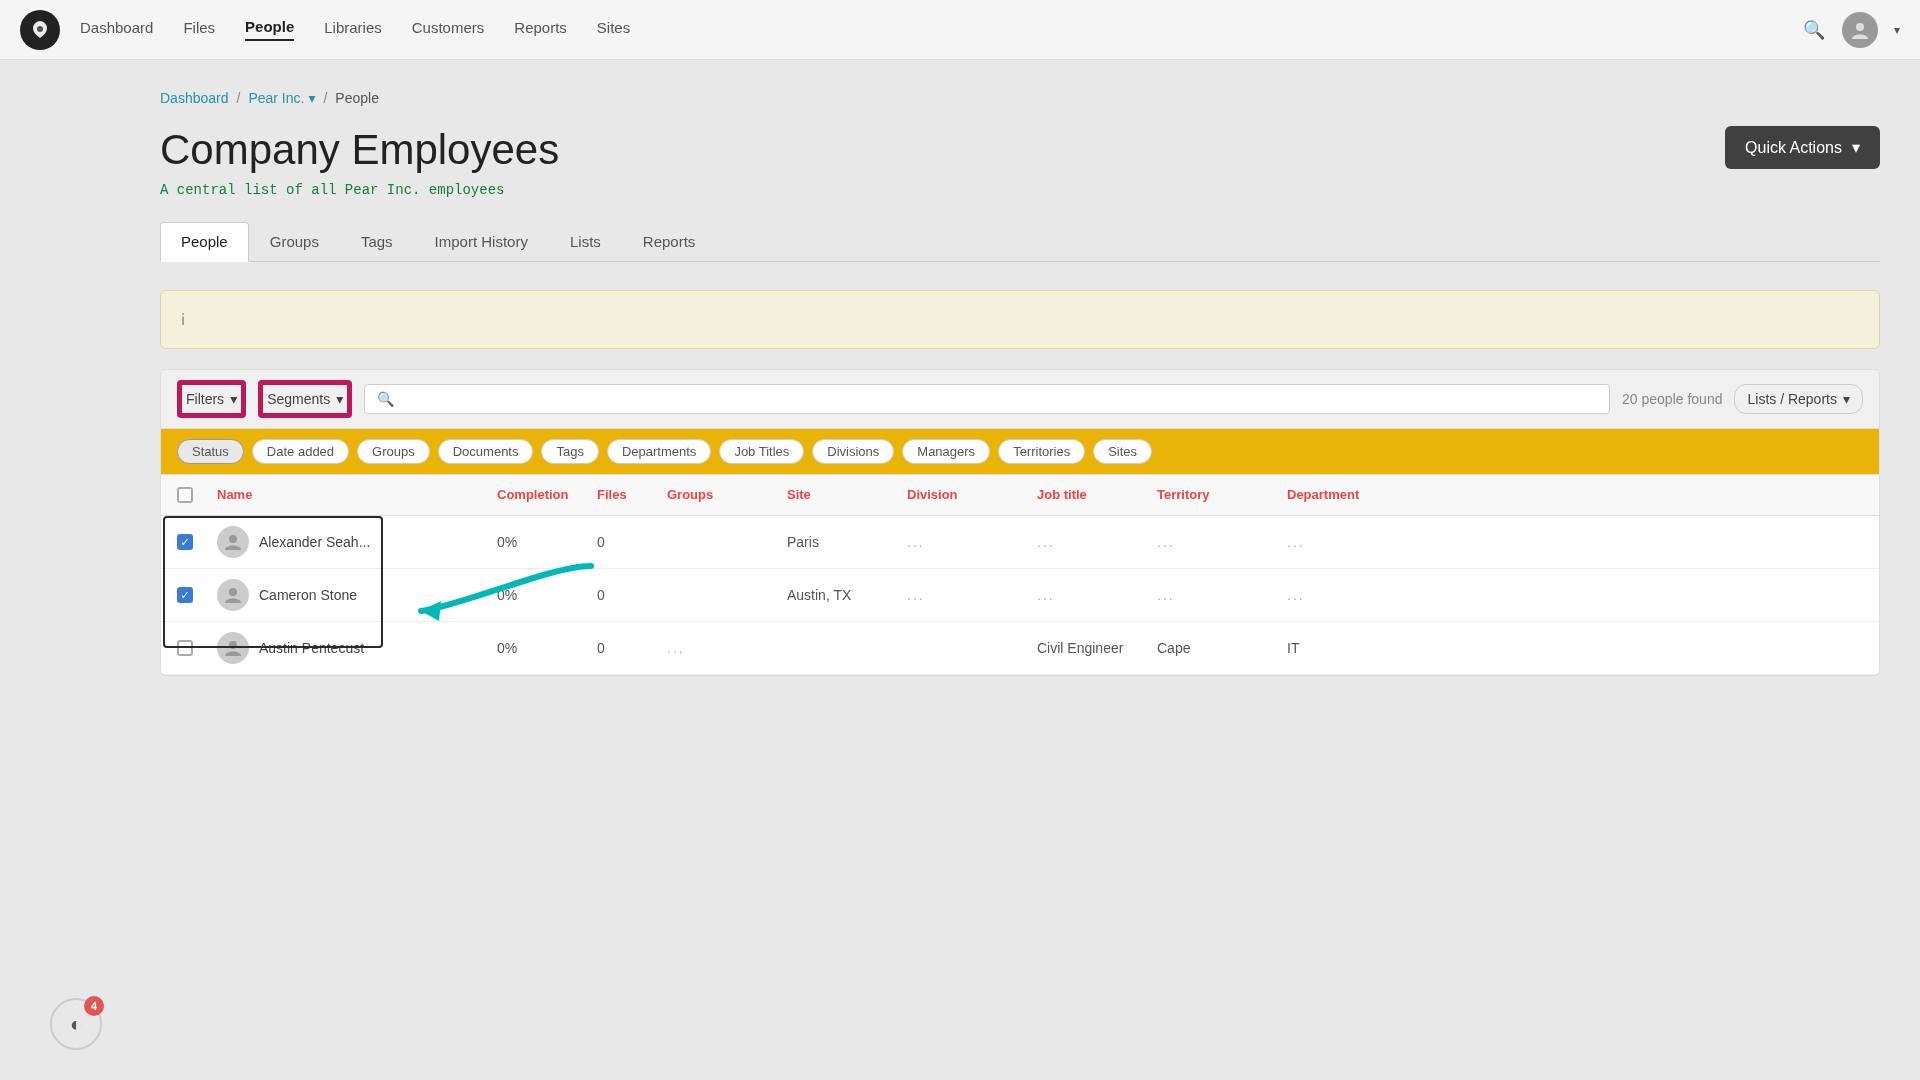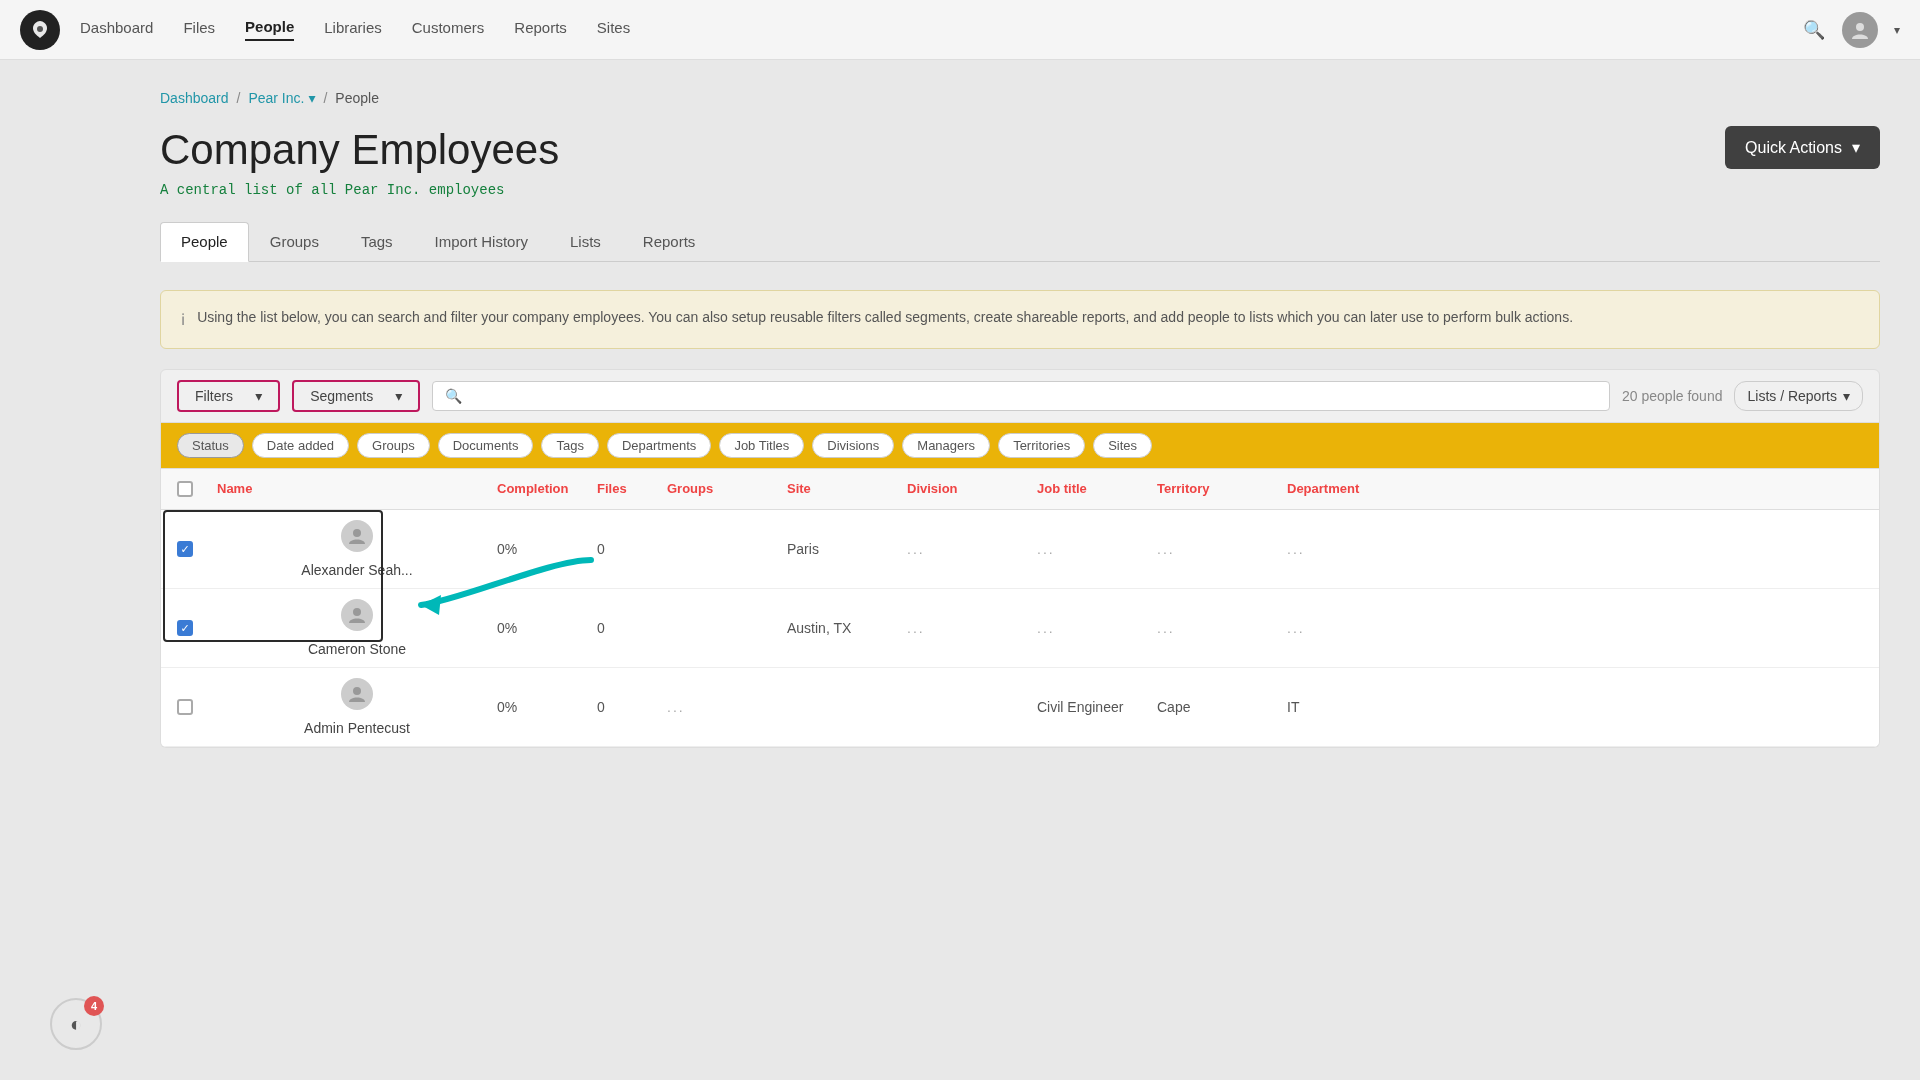--- a/index.html
+++ b/index.html
@@ -140,26 +140,26 @@
     .filter-bar {
       background: #f0f0f0;
       border: 1px solid #ddd;
       border-radius: 6px 6px 0 0;
       padding: 10px 16px;
       display: flex; align-items: center; gap: 12px;
       margin-bottom: 0;
     }
     .filter-btn {
       background: #f0f0f0;
-      border: 2px solid #be185d;
+      border: 5px solid #be185d;
       border-radius: 4px;
-      padding: 6px 16px;
+      padding: 6px 4px;
       font-size: 14px; color: #444;
       cursor: pointer;
-      display: flex; align-items: center; gap: 22px;
+      display: flex; align-items: center; gap: 6px;
     }
     .search-box {
       flex: 1;
       background: white;
       border: 1px solid #ccc;
       border-radius: 4px;
       padding: 6px 12px;
       font-size: 14px; color: #888;
       display: flex; align-items: center; gap: 8px;
     }
@@ -216,21 +216,21 @@
     }
     .table-row {
       display: grid;
       grid-template-columns: 40px 280px 100px 70px 120px 120px 130px 120px 130px 130px;
       padding: 10px 16px;
       border-bottom: 1px solid #eee;
       align-items: center;
       font-size: 14px; color: #555;
     }
     .person-cell {
-      display: flex; align-items: center; gap: 10px; flex-direction: column;
+      display: flex; align-items: center; gap: 10px;
     }
     .person-avatar {
       width: 32px; height: 32px;
       background: #ccc;
       border-radius: 50%;
       display: flex; align-items: center; justify-content: center;
       color: #888; font-size: 16px;
       flex-shrink: 0;
     }
     .person-name { font-size: 14px; color: #444; }
@@ -339,21 +339,20 @@
       <div class="tab active">People</div>
       <div class="tab">Groups</div>
       <div class="tab">Tags</div>
       <div class="tab">Import History</div>
       <div class="tab">Lists</div>
       <div class="tab">Reports</div>
     </div>
 
     <div class="info-banner">
       <span class="info-icon">ℹ</span>
-      <span>Using the list below, you can search and filter your company employees. You can also setup reusable filters called segments, create shareable reports, and add people to lists which you can later use to perform bulk actions.</span>
     </div>
 
     <div class="filter-bar">
       <button class="filter-btn">
         <span>Filters</span>
         <span>▾</span>
       </button>
       <button class="filter-btn">
         <span>Segments</span>
         <span>▾</span>
@@ -462,21 +461,21 @@
         <div class="checkbox-cell">
           <div class="checkbox"></div>
         </div>
         <div class="person-cell">
           <div class="person-avatar">
             <svg width="20" height="20" viewBox="0 0 20 20" fill="#999">
               <circle cx="10" cy="7" r="4"></circle>
               <path d="M2 18 C2 12, 18 12, 18 18"></path>
             </svg>
           </div>
-          <span class="person-name">Admin Pentecust</span>
+          <span class="person-name">Austin Pentecust</span>
         </div>
         <div>0%</div>
         <div>0</div>
         <div class="ellipsis">...</div>
         <div></div>
         <div></div>
         <div>Civil Engineer</div>
         <div>Cape</div>
         <div>IT</div>
       </div>

